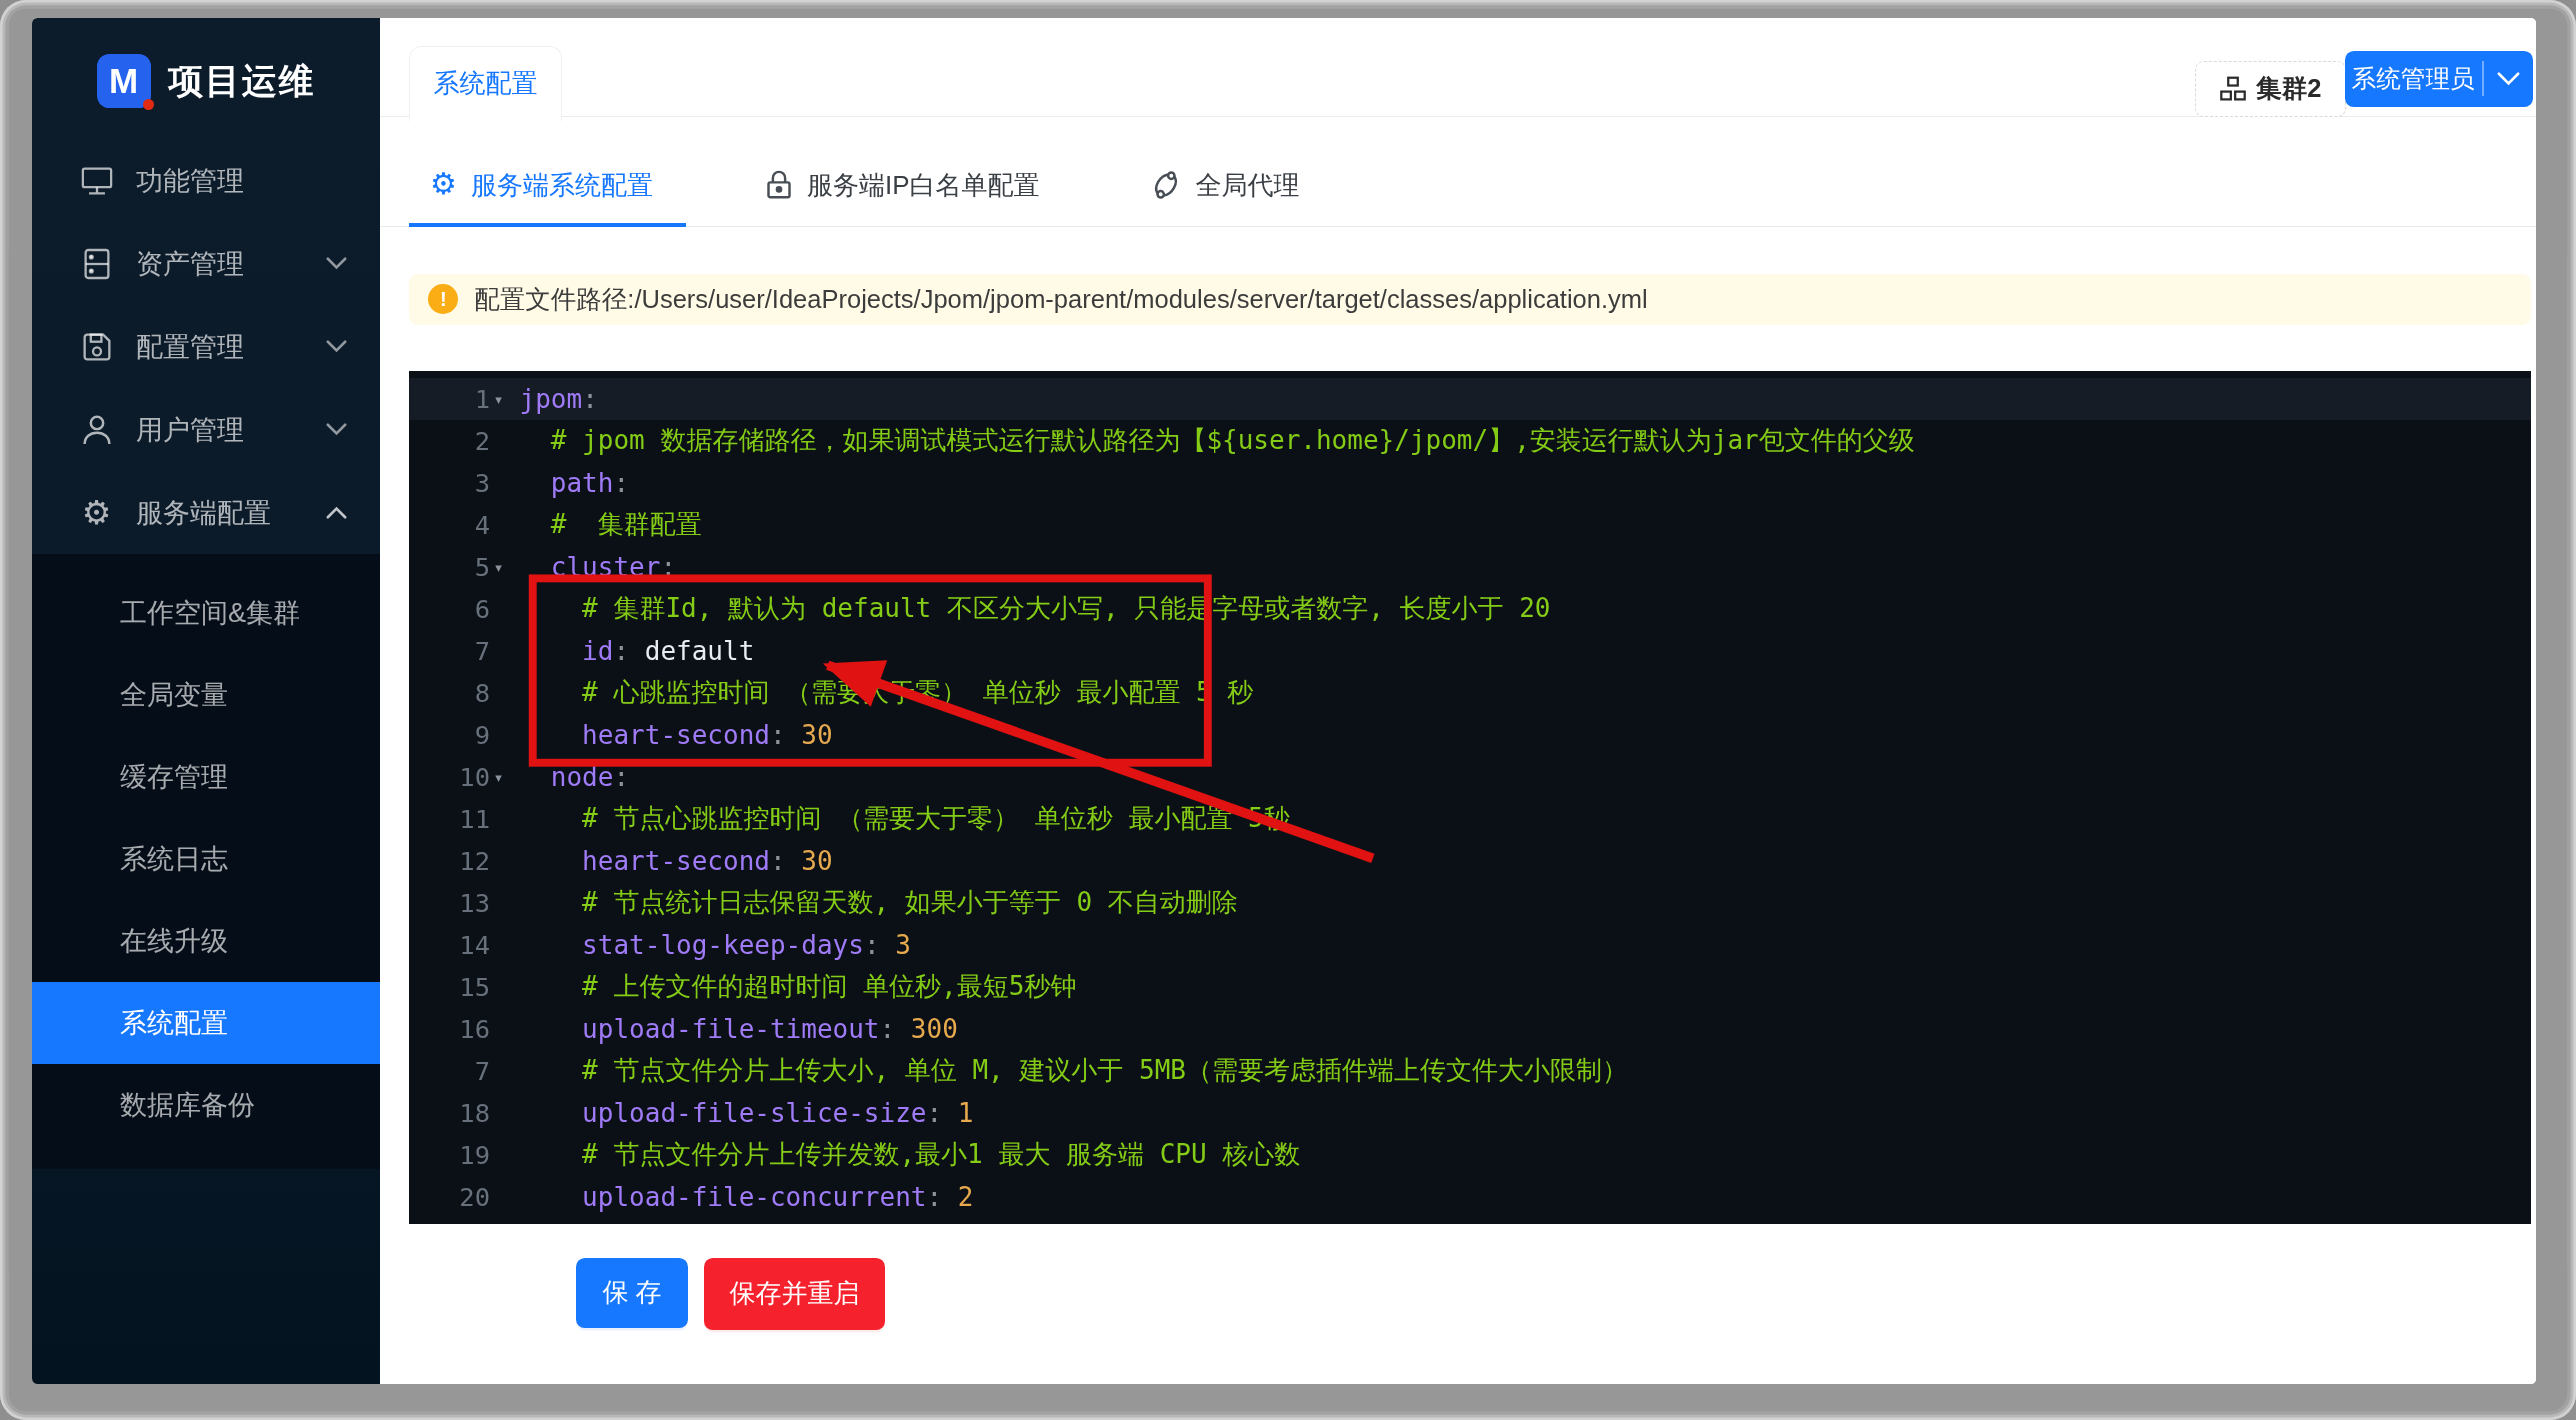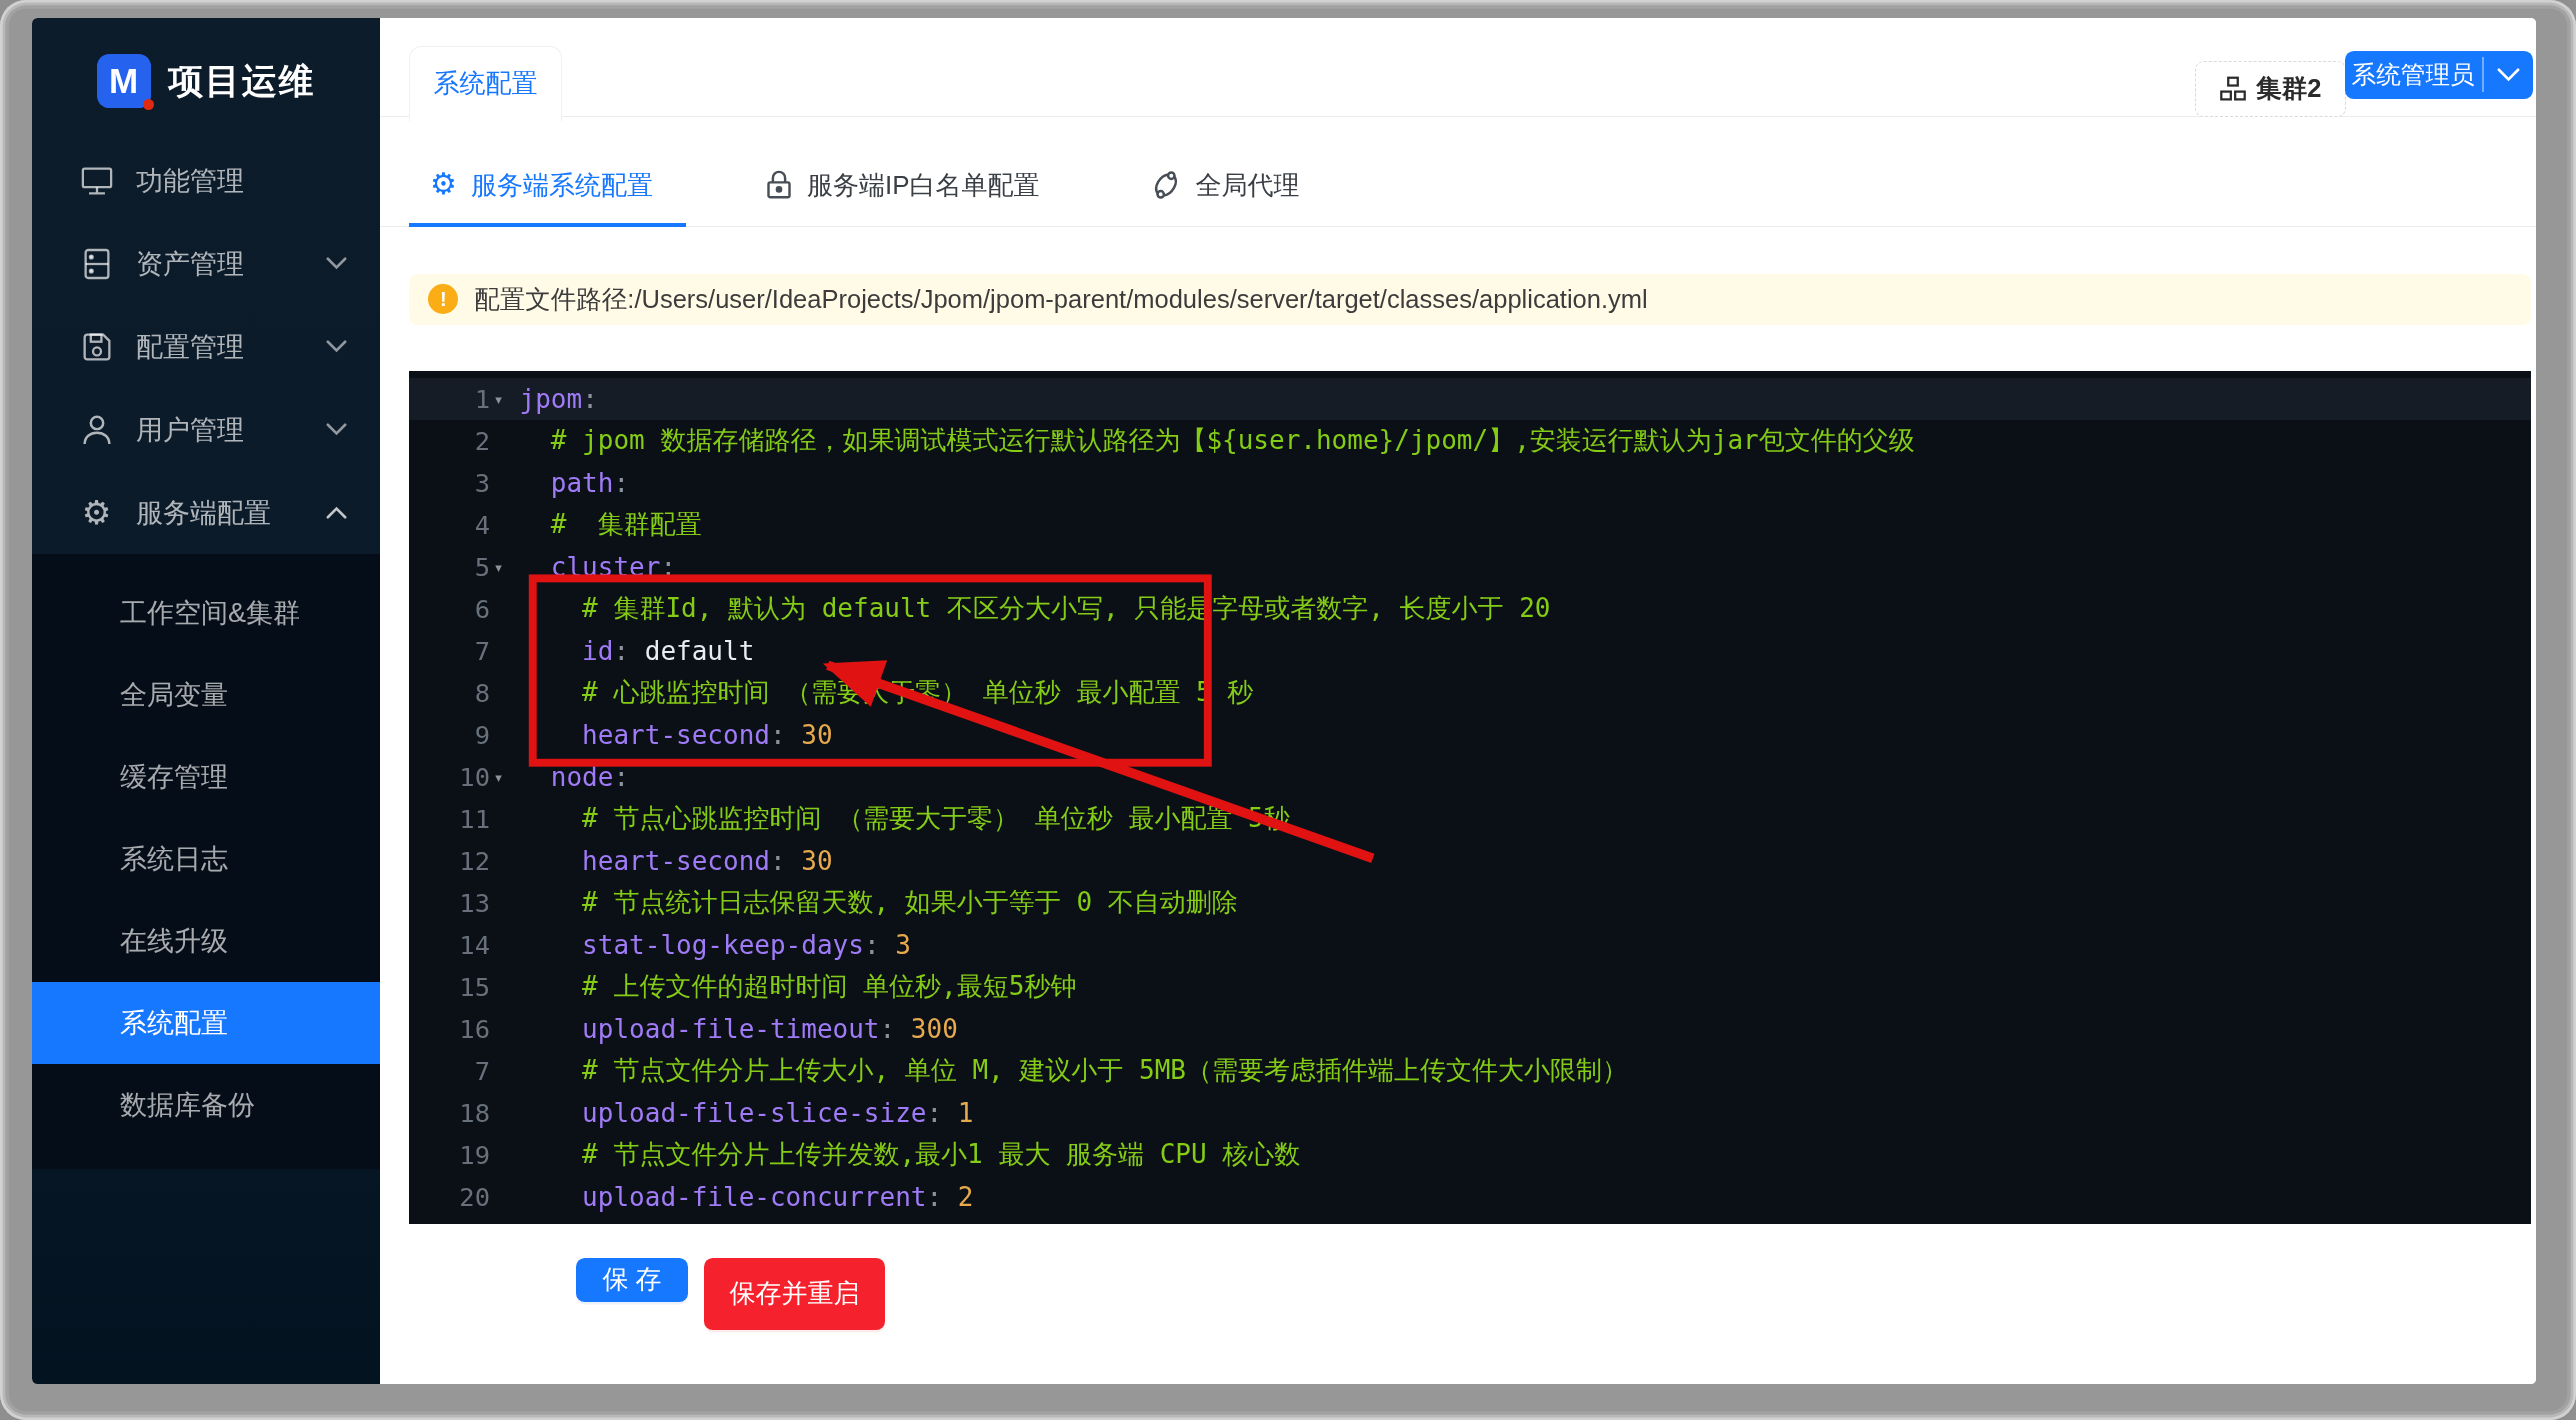--- a/index.html
+++ b/index.html
@@ -27,21 +27,21 @@
   .gear-glyph{font-size:33px;line-height:1;}
   
   .main{flex:1;position:relative;background:#fff;}
   .topbar{position:absolute;left:0;right:0;top:0;height:98px;border-bottom:1.8px solid #ececec;background:#fff;}
   .page-tab{position:absolute;left:29px;top:28px;width:151px;height:74px;background:#fff;z-index:2;
     border:1.8px solid #f0f0f0;border-bottom:none;border-radius:12.3px 12.3px 0 0;color:#1677ff;font-size:26px;
     display:flex;align-items:center;justify-content:center;cursor:pointer;}
   .cluster-btn{position:absolute;right:190px;top:43px;height:56px;width:151px;background:#fff;
     border:1.8px dashed #d9d9d9;border-radius:8.8px;display:flex;align-items:center;justify-content:center;gap:10.5px;
     font-size:25.5px;font-weight:bold;color:#2b2b2b;cursor:pointer;font-family:inherit;}
-  .admin-btn{position:absolute;right:3.5px;top:33px;height:48px;width:188px;background:#1677ff;border:none;
+  .admin-btn{position:absolute;right:3.5px;top:33px;height:56px;width:188px;background:#1677ff;border:none;
     border-radius:8.8px;display:flex;align-items:center;color:#fff;font-size:24.6px;cursor:pointer;font-family:inherit;padding:0;}
   .admin-btn .adm-label{flex:1;text-align:center;}
   .admin-btn .adm-div{width:1.8px;height:35px;background:rgba(255,255,255,.4);}
   .admin-btn .adm-caret{width:49px;display:flex;align-items:center;justify-content:center;}
   
   .subtabs{position:absolute;left:0;right:0;top:127px;height:81px;border-bottom:1.8px solid #ebebeb;
     display:flex;align-items:center;padding-left:50px;background:#fff;}
   .subtab{display:flex;align-items:center;gap:14px;margin-right:112px;font-size:26px;color:#3a3f45;cursor:pointer;}
   .subtab.active{color:#1677ff;}
   .inkbar{position:absolute;left:29px;bottom:-1.8px;width:277px;height:4.4px;background:#1677ff;}
@@ -57,21 +57,21 @@
   .cl.active{background:#161c25;}
   .ln{width:81px;flex:none;text-align:right;color:#67707b;font-size:25.5px;}
   .fold{width:26px;flex:none;color:#8b939d;font-size:16.7px;padding-left:3.5px;}
   .code{padding-left:0;}
   .tk-key{color:#a07bf7;} .tk-pun{color:#8b929b;} .tk-com{color:#84cc16;}
   .tk-str{color:#e8edf3;} .tk-num{color:#e7a94e;}
   
   .annot{position:absolute;left:0;top:0;pointer-events:none;z-index:5;}
   
   .btn-row{position:absolute;left:196px;top:1240px;display:flex;gap:16px;}
-  .save-btn{width:112px;height:44px;background:#1677ff;color:#fff;border:none;border-radius:8.8px;
+  .save-btn{width:112px;height:70px;background:#1677ff;color:#fff;border:none;border-radius:8.8px;
     font-size:26px;cursor:pointer;font-family:inherit;box-shadow:0 2.6px 0 rgba(5,90,200,.08);}
   .restart-btn{width:181px;height:72px;background:#f5222d;color:#fff;border:none;border-radius:8.8px;
     font-size:26px;cursor:pointer;font-family:inherit;box-shadow:0 2.6px 0 rgba(200,20,20,.08);}
   svg{display:block;}
 </style>
 </head>
 <body>
 
 <div class="window">
   <div class="app">

